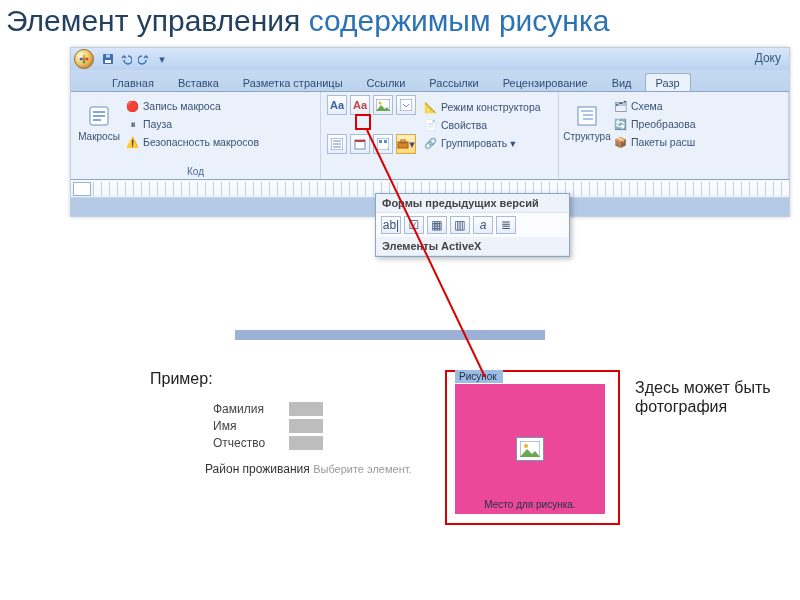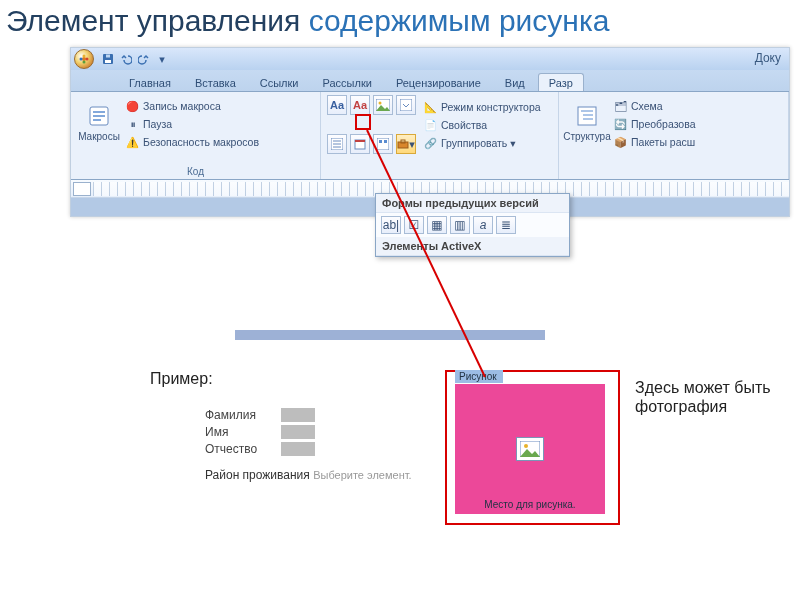--- a/index.html
+++ b/index.html
@@ -48,21 +48,21 @@
     color: #355a8d;
   }
   .title-text {
     position: absolute; right: 8px; top: 3px;
     color: #3a5a80; font-size: 12px;
   }
   .tabs {
     display: flex; align-items: flex-end;
     background: linear-gradient(#c6daf2, #bdd3ed);
     border-bottom: 1px solid #8aa6c6;
-    padding-left: 47px;
+    padding-left: 30px;
     height: 22px;
   }
   .tab {
     padding: 3px 10px 2px 10px;
     font-size: 11px;
     color: #2f4e76;
     border: 1px solid transparent;
     border-bottom: none;
     margin-right: 2px;
     border-radius: 3px 3px 0 0;
@@ -151,22 +151,22 @@
   }
   .popup-sec { padding: 3px 6px; color: #444; font-weight: bold; background: #eef3fb; border-bottom:1px solid #dbe5f3;}
   .popup-row { display:flex; gap:3px; padding:3px 5px; }
   .popup-row .squarebtn { width:20px; height:18px; font-size:12px; }
   
   .example {
     position: absolute;
     left: 150px; top: 370px;
     width: 620px;
   }
-  .ex-title { font-size: 16px; color: #222; margin-bottom: 20px; }
-  .field-row { display:flex; align-items:center; gap:6px; margin: 3px 0; font-size:12px; color:#444; }
+  .ex-title { font-size: 16px; color: #222; margin-bottom: 14px; }
+  .field-row { display:flex; align-items:center; gap:6px; margin: 3px 8px; font-size:12px; color:#444; }
   .field-row .lbl { width: 70px; }
   .field-row .graybox { background:#bdbdbd; width:34px; height:14px; display:inline-block; }
   .mini-section { margin-top: 12px; font-size:12px; color:#333; }
   .mini-section .hint { color:#999; font-size:11px; }
   .gender-line { margin-top: 6px; font-size:12px; display:flex; gap:4px; align-items:center; color:#333; }
   .gender-line .gb { width:14px; height:14px; background:#bdbdbd; display:inline-block;}
   
   .pic-frame {
     position: absolute;
     left: 445px; top: 370px;
@@ -251,20 +251,21 @@
           </svg>
         </span>
       <span class="qat-icon">▾</span>
     </div>
     <div class="title-text">Доку</div>
   </div>
 
   <div class="tabs">
     <div class="tab">Главная</div>
     <div class="tab">Вставка</div>
+    <div class="tab">Разметка страницы</div>
     <div class="tab">Ссылки</div>
     <div class="tab">Рассылки</div>
     <div class="tab">Рецензирование</div>
     <div class="tab">Вид</div>
     <div class="tab active">Разр</div>
   </div>
 
   <div class="ribbon">
 
     <div class="group" style="width:250px">

